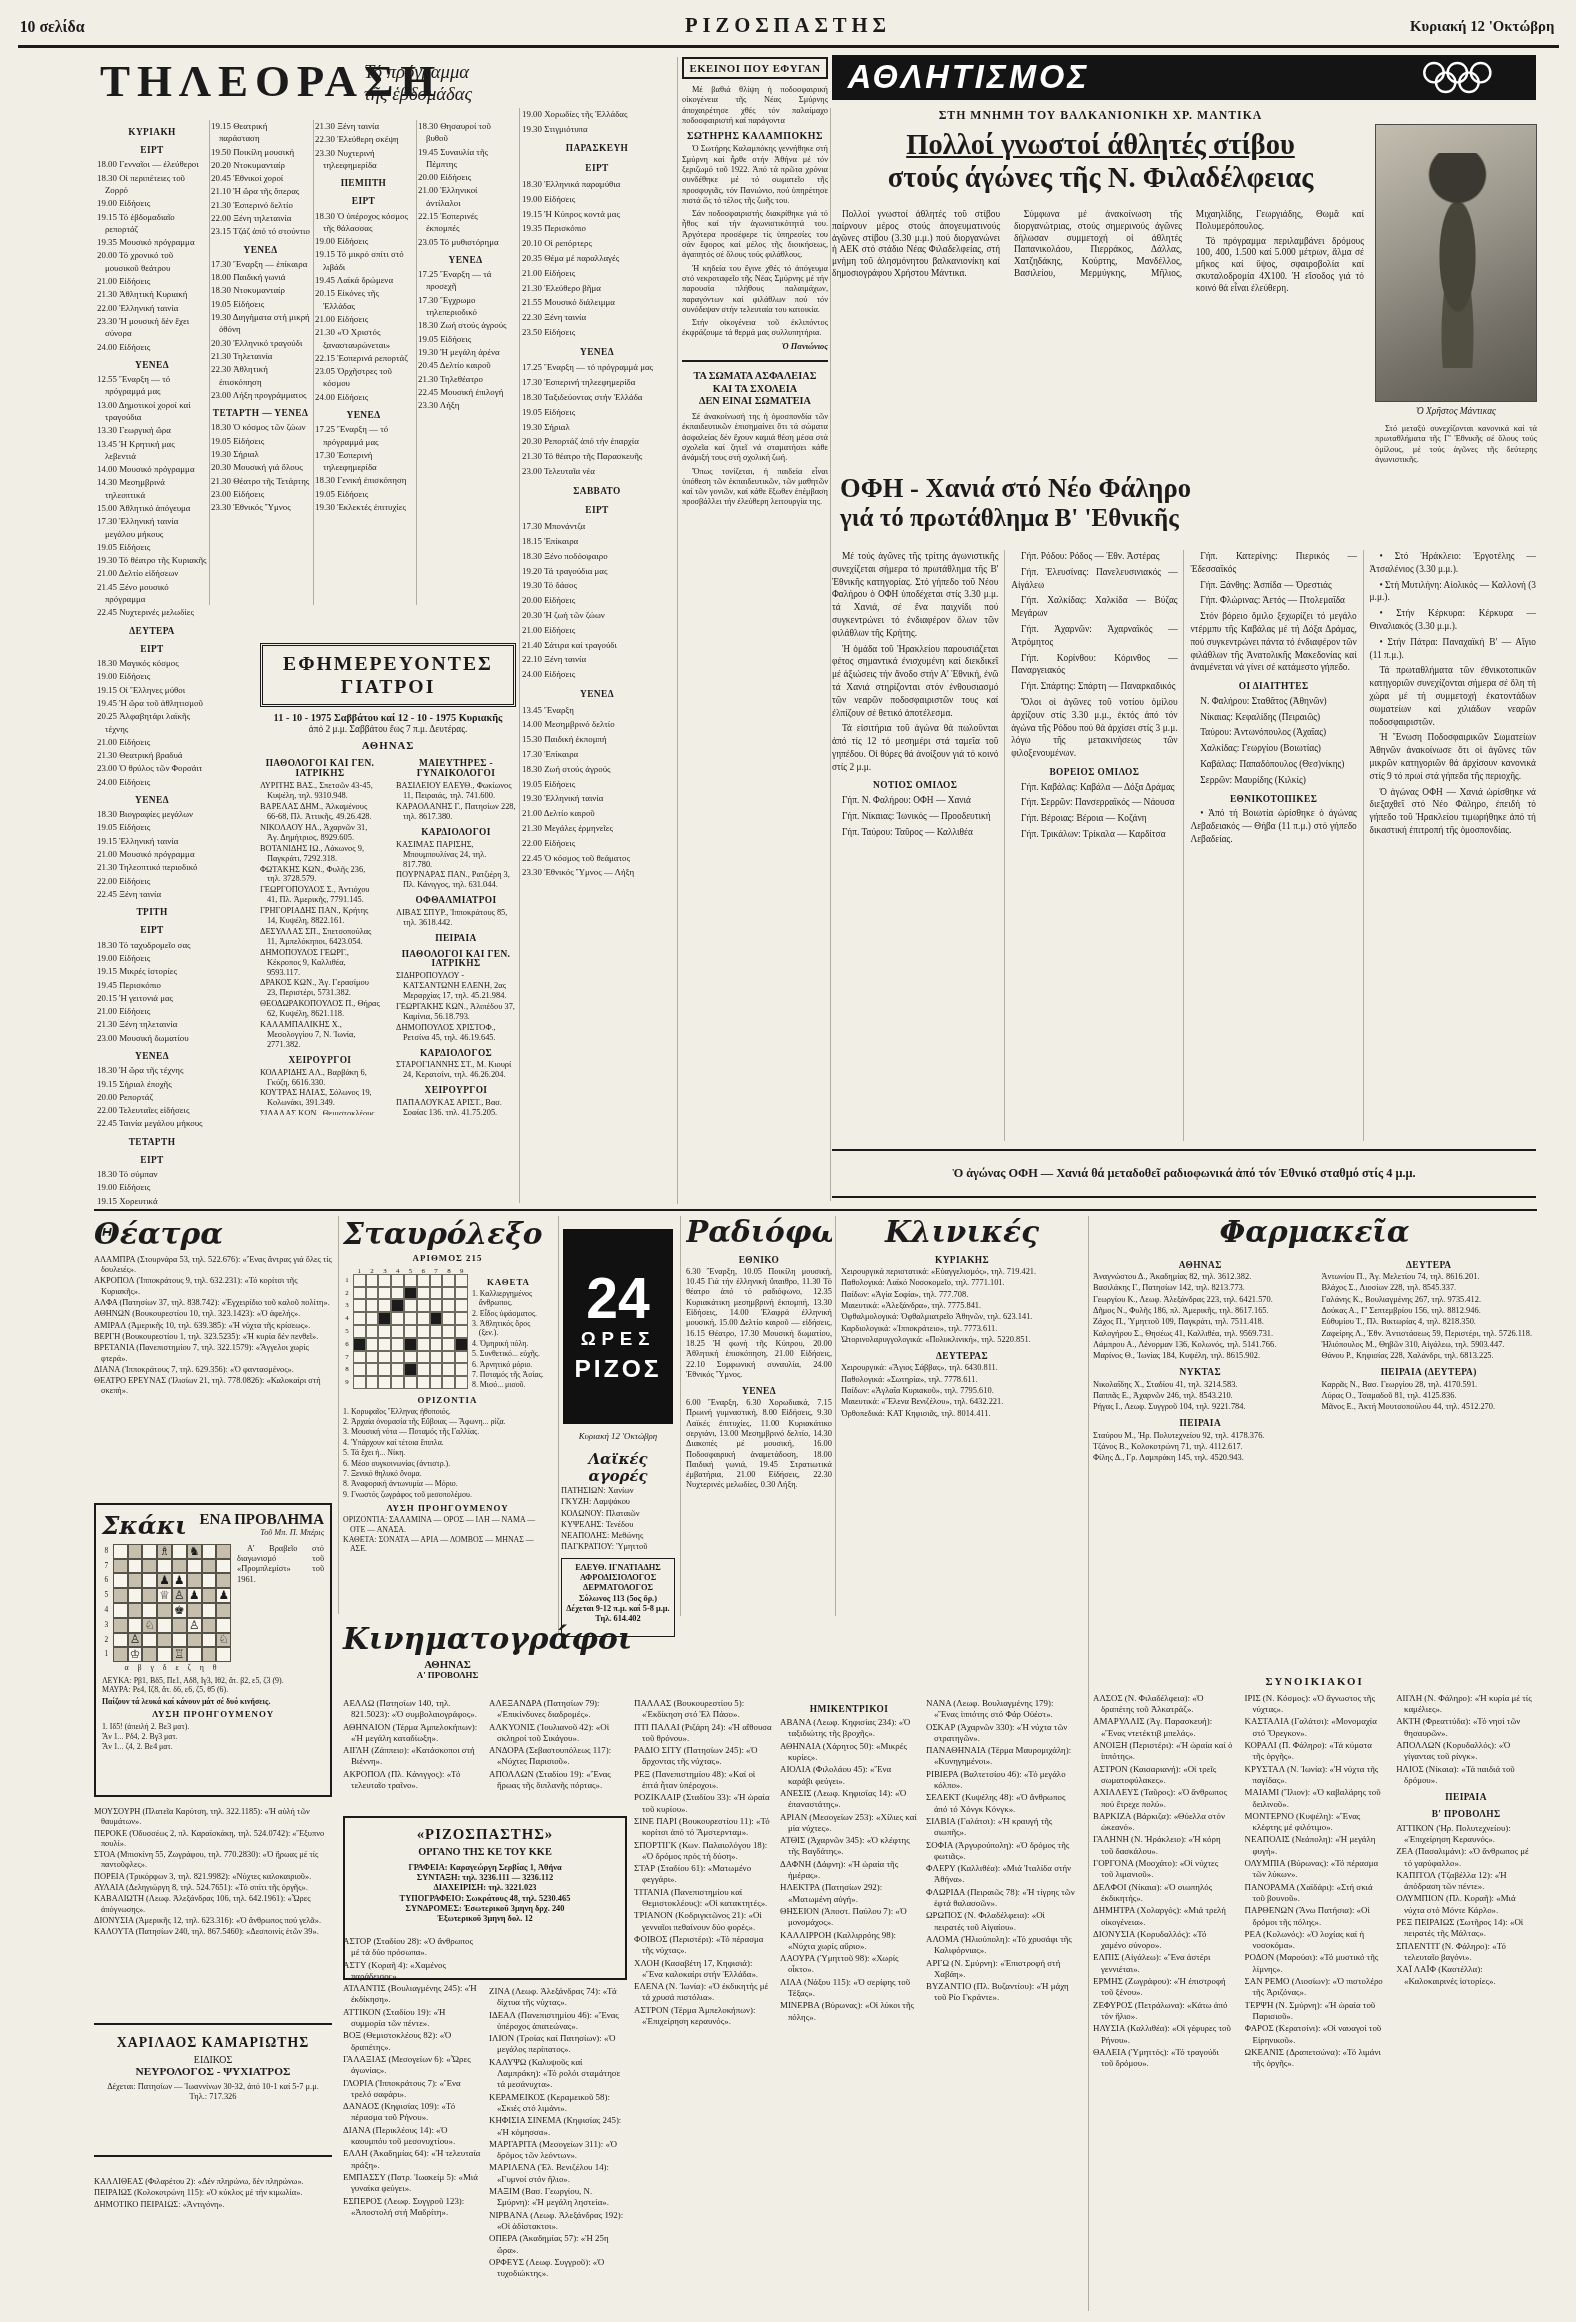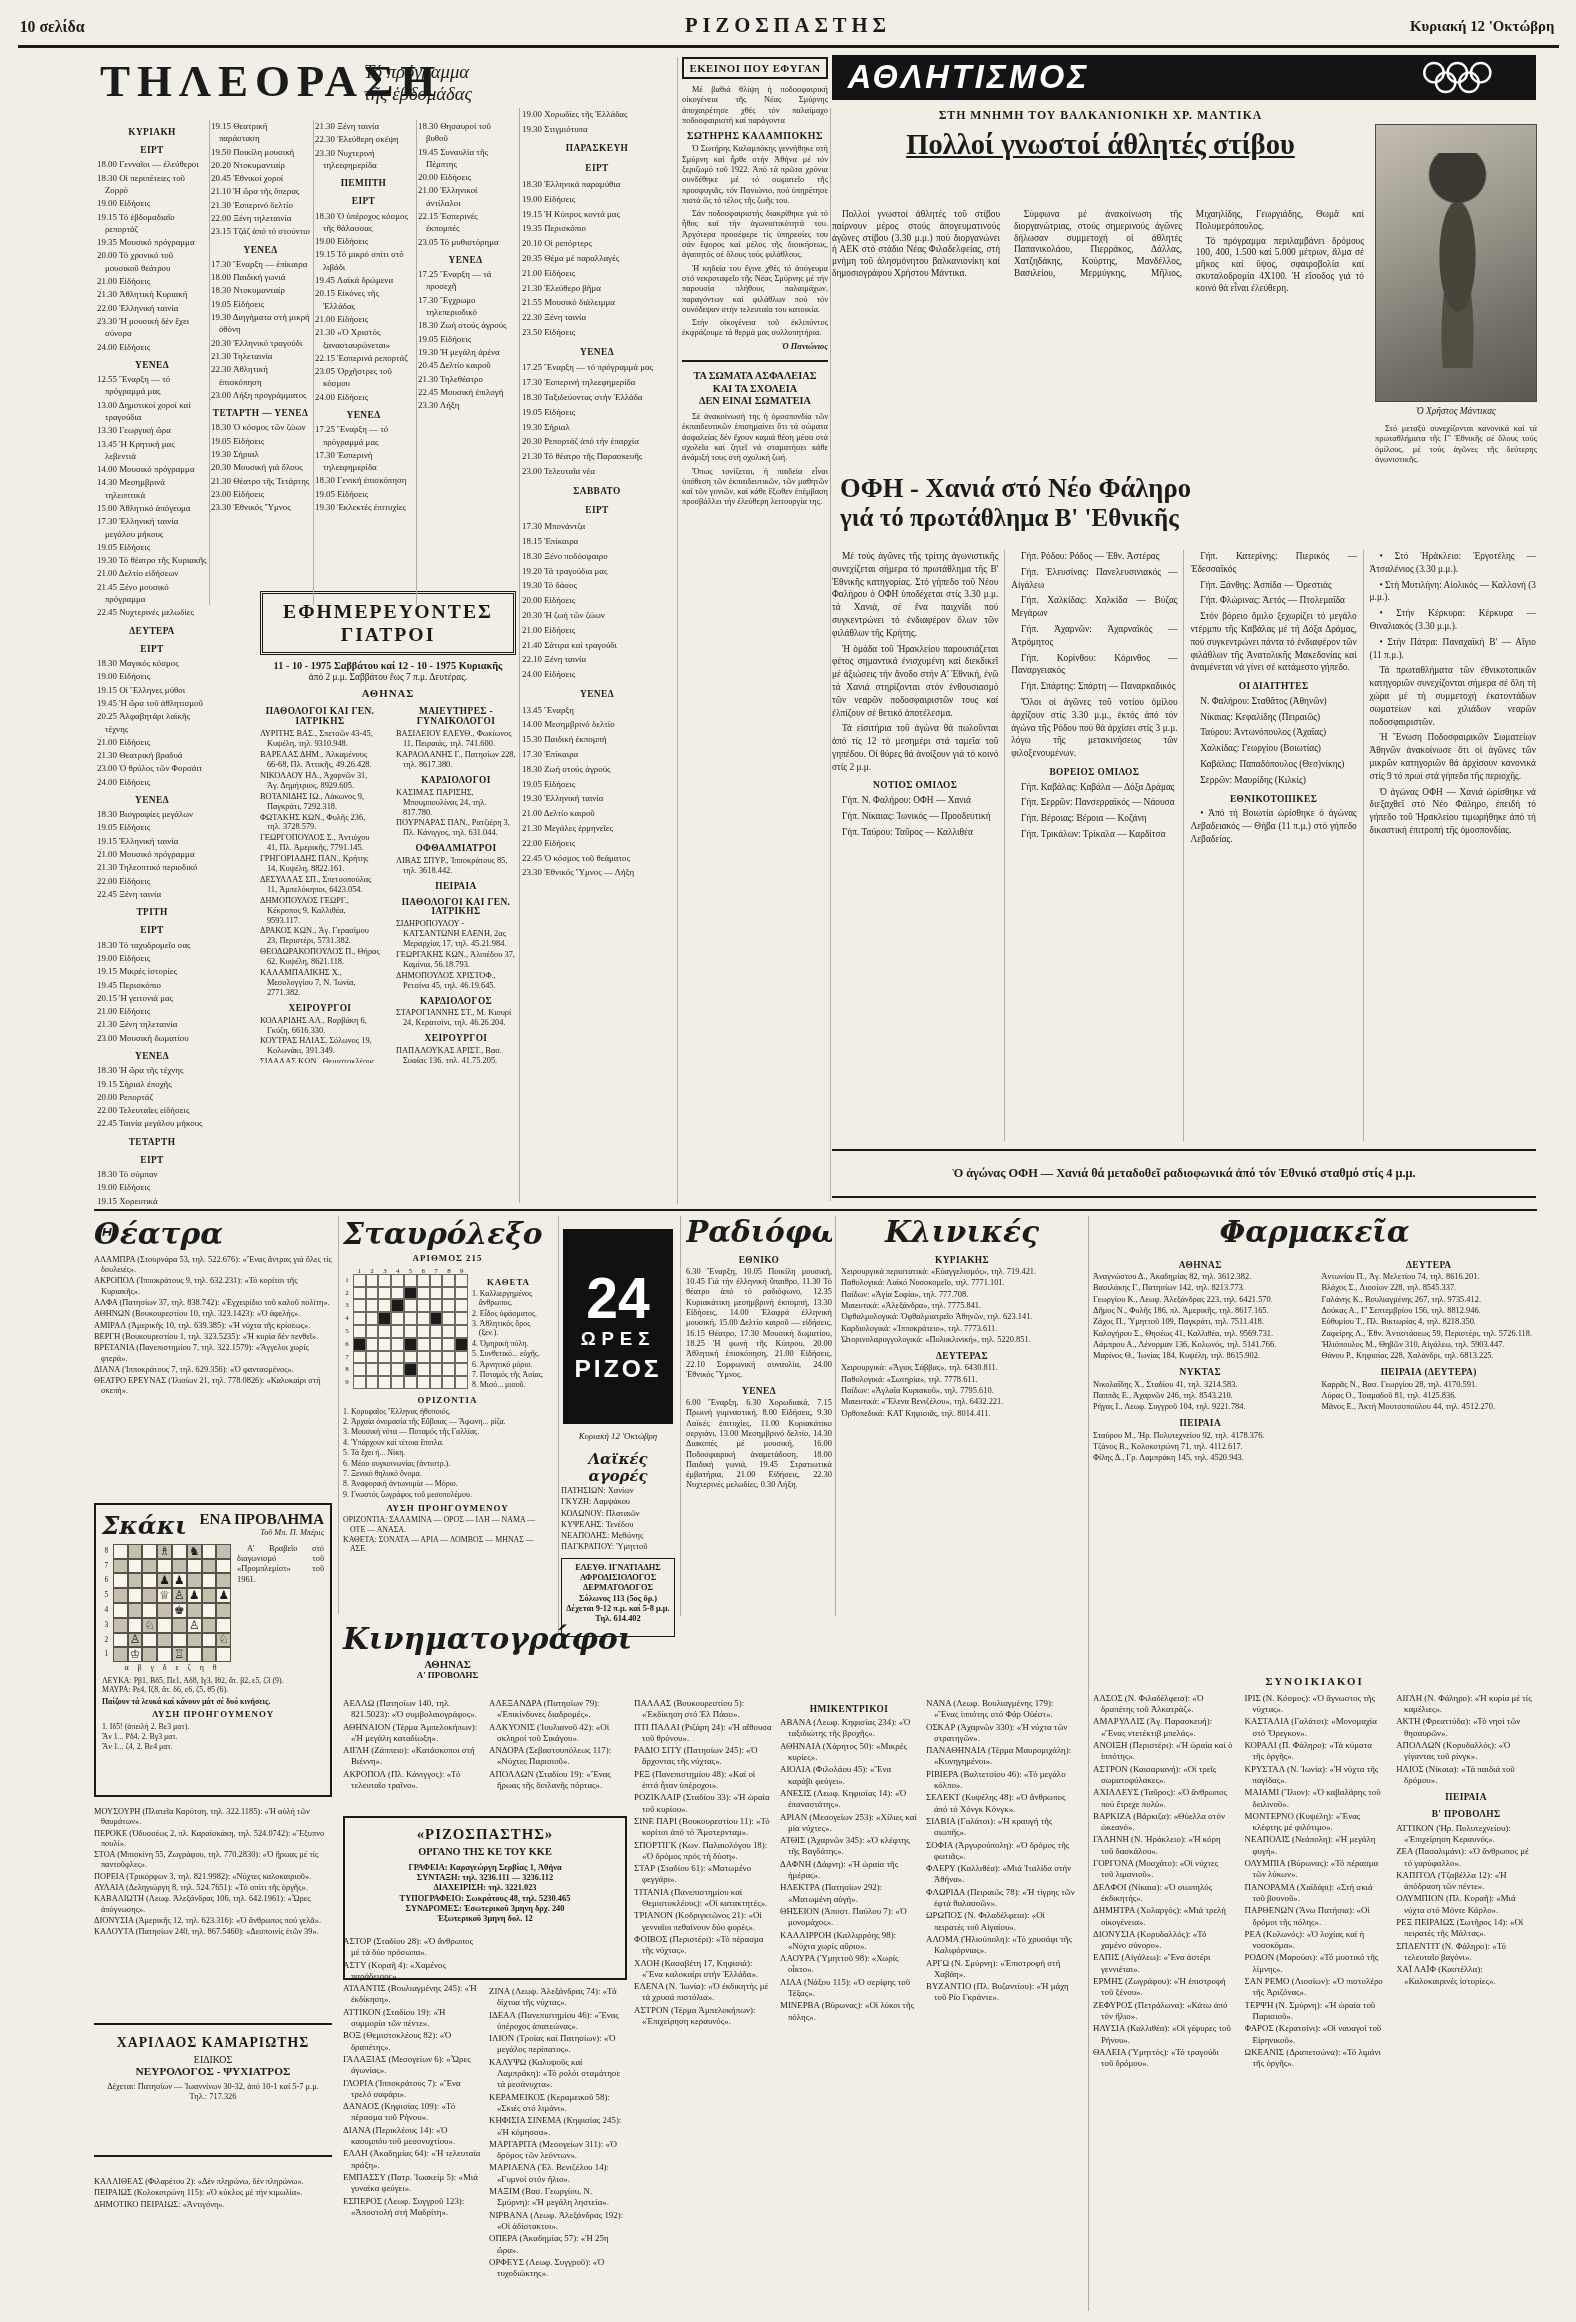--- a/index.html
+++ b/index.html
@@ -293,21 +293,21 @@
       <div class="li">18.30 Ζωή στούς ἀγρούς</div>
       <div class="li">19.05 Εἰδήσεις</div>
       <div class="li">19.30 Ἑλληνική ταινία</div>
       <div class="li">21.00 Δελτίο καιροῦ</div>
       <div class="li">21.30 Μεγάλες ἑρμηνεῖες</div>
       <div class="li">22.00 Εἰδήσεις</div>
       <div class="li">22.45 Ὁ κόσμος τοῦ θεάματος</div>
       <div class="li">23.30 Ἐθνικός Ὕμνος — Λήξη</div>
     </div>
 
-  <div class="abs" style="left:260px;top:591px;width:256px;height:472px;overflow:hidden;">
+  <div class="abs" style="left:260px;top:643px;width:256px;height:472px;overflow:hidden;">
     <div class="docbox">ΕΦΗΜΕΡΕΥΟΝΤΕΣ ΓΙΑΤΡΟΙ</div>
     <div class="docdate">11 - 10 - 1975 Σαββάτου καί 12 - 10 - 1975 Κυριακῆς</div>
     <div class="dochours">ἀπό 2 μ.μ. Σαββάτου ἕως 7 π.μ. Δευτέρας.</div>
     <div class="doccity">ΑΘΗΝΑΣ</div>
     <div class="doccols">
       <div>
           <div class="sub">ΠΑΘΟΛΟΓΟΙ ΚΑΙ ΓΕΝ. ΙΑΤΡΙΚΗΣ</div>
           <div class="li">ΛΥΡΙΤΗΣ ΒΑΣ., Σπετσῶν 43-45, Κυψέλη, τηλ. 9310.948.</div>
           <div class="li">ΒΑΡΕΛΑΣ ΔΗΜ., Ἀλκαμένους 66-68, Πλ. Ἀττικῆς, 49.26.428.</div>
           <div class="li">ΝΙΚΟΛΑΟΥ ΗΛ., Ἀχαρνῶν 31, Ἁγ. Δημήτριος, 8929.605.</div>
@@ -381,20 +381,21 @@
       <circle cx="16" cy="13" r="10" fill="none" stroke="#fff" stroke-width="2.5"></circle>
       <circle cx="40" cy="13" r="10" fill="none" stroke="#fff" stroke-width="2.5"></circle>
       <circle cx="64" cy="13" r="10" fill="none" stroke="#fff" stroke-width="2.5"></circle>
       <circle cx="28" cy="23" r="10" fill="none" stroke="#fff" stroke-width="2.5"></circle>
       <circle cx="52" cy="23" r="10" fill="none" stroke="#fff" stroke-width="2.5"></circle>
     </svg>
   </div>
   <div class="abs kicker" style="left:832px;top:108px;width:537px;">ΣΤΗ ΜΝΗΜΗ ΤΟΥ ΒΑΛΚΑΝΙΟΝΙΚΗ ΧΡ. ΜΑΝΤΙΚΑ</div>
   <div class="abs headline" style="left:832px;top:128px;width:537px;">
     <div class="l1">Πολλοί γνωστοί άθλητές στίβου</div>
+    <div class="l2">στούς άγώνες τῆς Ν. Φιλαδέλφειας</div>
   </div>
   <div class="abs lead" style="left:832px;top:209px;width:532px;height:248px;overflow:hidden;">
       <div class="para">Πολλοί γνωστοί ἀθλητές τοῦ στίβου παίρνουν μέρος στούς ἀπογευματινούς ἀγῶνες στίβου (3.30 μ.μ.) πού διοργανώνει ἡ ΑΕΚ στό στάδιο Νέας Φιλαδελφείας, στή μνήμη τοῦ ἀλησμόνητου βαλκανιονίκη καί δημοσιογράφου Χρήστου Μάντικα.</div>
       <div class="para">Σύμφωνα μέ ἀνακοίνωση τῆς διοργανώτριας, στούς σημερινούς ἀγῶνες δήλωσαν συμμετοχή οἱ ἀθλητές Παπανικολάου, Πιερράκος, Δάλλας, Χατζηδάκης, Κούρτης, Μανδέλλος, Βασιλείου, Μερμύγκης, Μῆλιος, Μιχαηλίδης, Γεωργιάδης, Θωμᾶ καί Πολυμερόπουλος.</div>
       <div class="para">Τό πρόγραμμα περιλαμβάνει δρόμους 100, 400, 1.500 καί 5.000 μέτρων, ἅλμα σέ μῆκος καί ὕψος, σφαιροβολία καί σκυταλοδρομία 4Χ100. Ἡ εἴσοδος γιά τό κοινό θά εἶναι ἐλεύθερη.</div>
     </div>
   <div class="abs photo" style="left:1375px;top:124px;width:162px;height:278px;">
       <div class="fig"></div>
     </div>
   <div class="abs caption" style="left:1375px;top:406px;width:162px;">Ὁ Χρῆστος Μάντικας</div>

